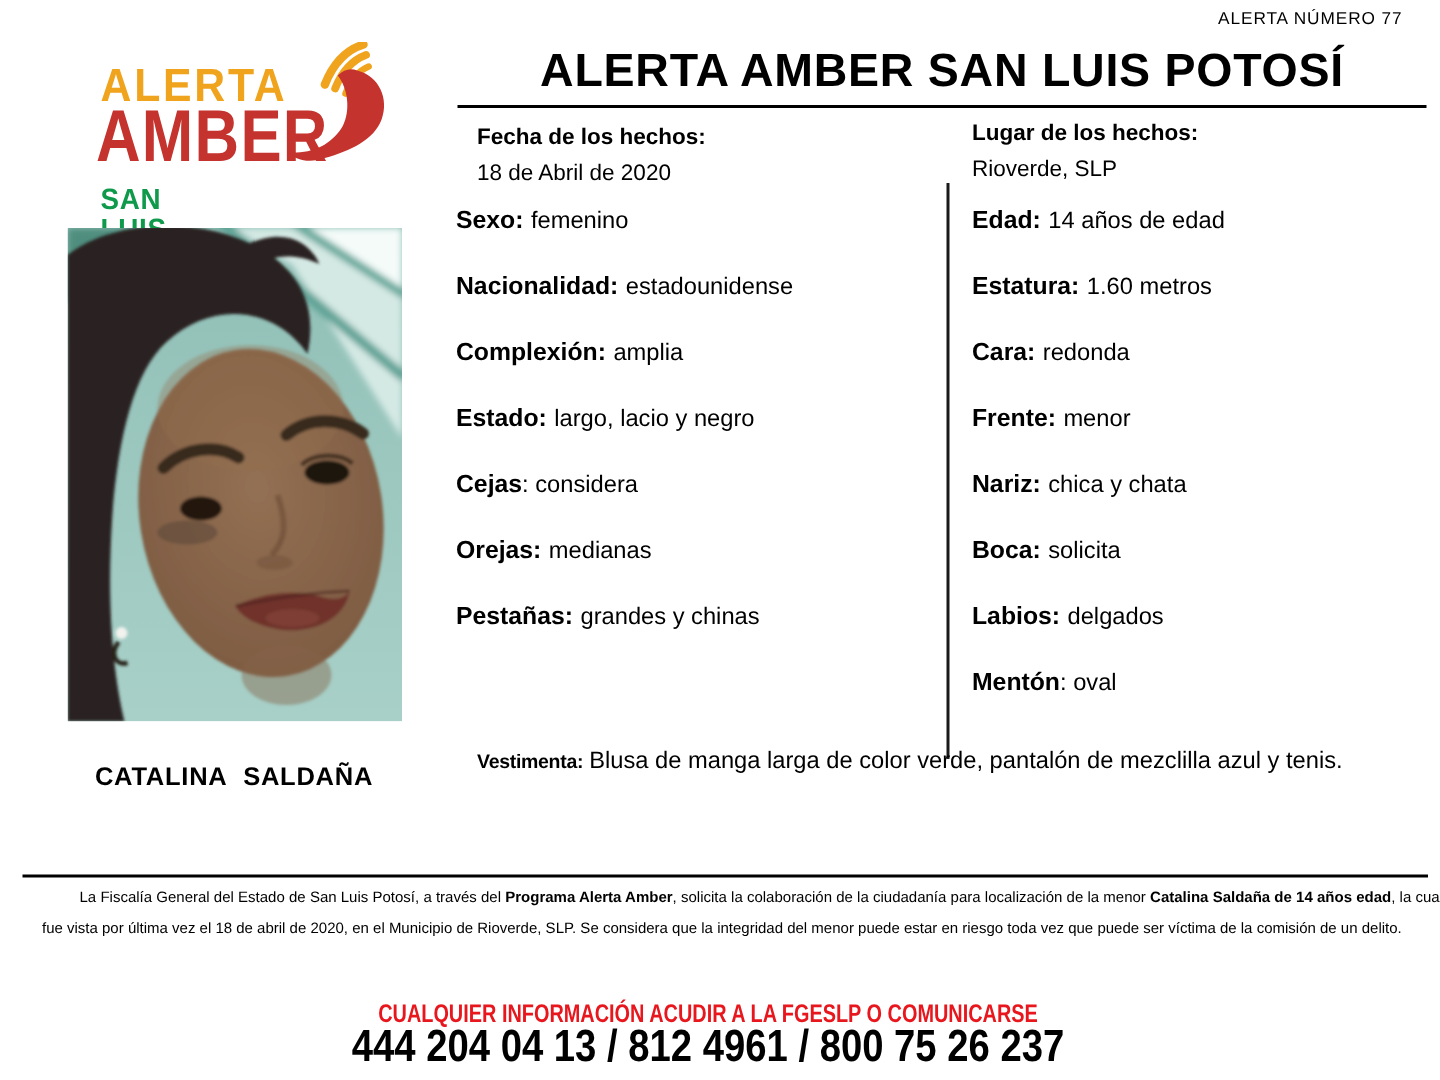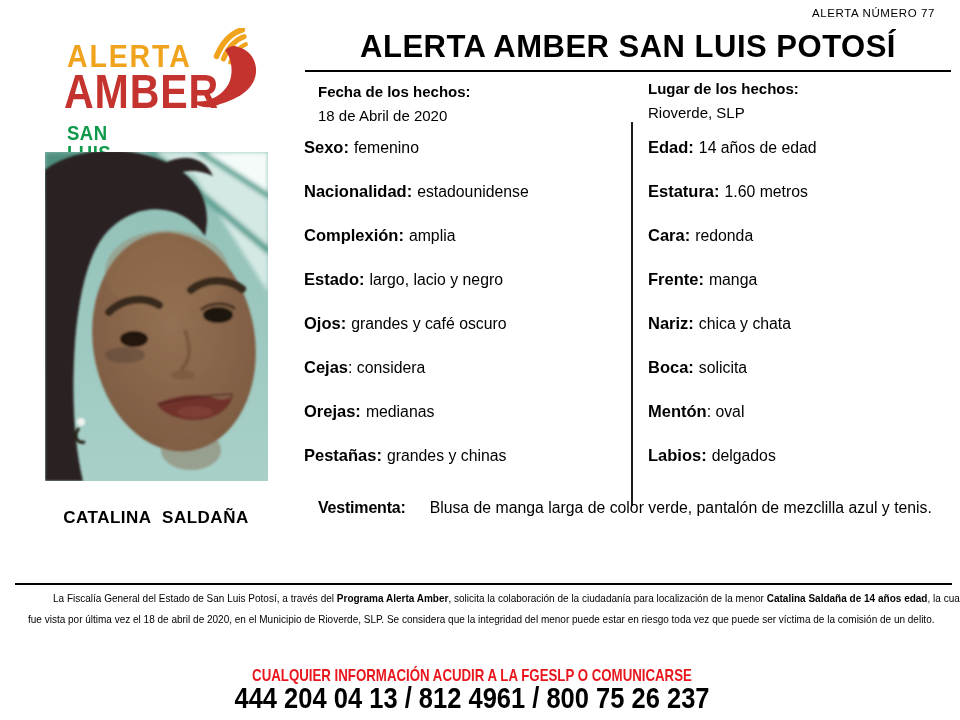--- a/index.html
+++ b/index.html
@@ -38,21 +38,21 @@
   .divider-v{position:absolute;left:631px;top:122px;width:2px;height:384px;background:#1a1a1a;}
   .col{position:absolute;top:138px;}
   .col-left{left:304px;width:300px;}
   .col-right{left:648px;width:300px;}
   .row{height:44px;white-space:nowrap;}
   .lbl{font-weight:bold;font-size:16.5px;margin-right:5px;}
   .lbl.fused{margin-right:0;}
   .val{font-size:15.8px;}
 
   .vestimenta{position:absolute;left:318px;top:496px;width:636px;line-height:23px;}
-  .v-lbl{font-size:16px;font-weight:bold;letter-spacing:-.2px;margin-right:24px;}
+  .v-lbl{font-size:13px;font-weight:bold;letter-spacing:-.2px;margin-right:4px;}
   .v-val{font-size:15.8px;margin-top:46px;}
 
   
   .rule-bottom{position:absolute;left:15px;top:583px;width:937px;height:2px;background:#000;}
   .legal{position:absolute;left:28px;top:588px;width:934px;margin:0;
          font-size:10px;line-height:21.4px;text-align:justify;text-indent:25px;}
   .cta{position:absolute;left:0;top:666px;width:944px;text-align:center;
        font-size:17px;font-weight:bold;white-space:nowrap;
        transform:scaleX(.78);transform-origin:center top;}
   .phones{position:absolute;left:0;top:681px;width:944px;text-align:center;
@@ -140,35 +140,34 @@
   </div>
   <div class="photo-caption">CATALINA&nbsp; SALDAÑA</div>
 
   <div class="divider-v"></div>
 
   <div class="col col-left">
     <div class="row"><span class="lbl">Sexo:</span><span class="val">femenino</span></div>
     <div class="row"><span class="lbl">Nacionalidad:</span><span class="val">estadounidense</span></div>
     <div class="row"><span class="lbl">Complexión:</span><span class="val">amplia</span></div>
     <div class="row"><span class="lbl">Estado:</span><span class="val">largo, lacio y negro</span></div>
-    <div class="row"><span class="lbl">Ojos:</span><span class="val">grandes y café oscuro</span></div>
     <div class="row"><span class="lbl fused">Cejas</span><span class="val">: considera</span></div>
     <div class="row"><span class="lbl">Orejas:</span><span class="val">medianas</span></div>
     <div class="row"><span class="lbl">Pestañas:</span><span class="val">grandes y chinas</span></div>
   </div>
 
   <div class="col col-right">
     <div class="row"><span class="lbl">Edad:</span><span class="val">14 años de edad</span></div>
     <div class="row"><span class="lbl">Estatura:</span><span class="val">1.60 metros</span></div>
     <div class="row"><span class="lbl">Cara:</span><span class="val">redonda</span></div>
-    <div class="row"><span class="lbl">Frente:</span><span class="val">manga</span></div>
+    <div class="row"><span class="lbl">Frente:</span><span class="val">menor</span></div>
     <div class="row"><span class="lbl">Nariz:</span><span class="val">chica y chata</span></div>
     <div class="row"><span class="lbl">Boca:</span><span class="val">solicita</span></div>
+    <div class="row"><span class="lbl">Labios:</span><span class="val">delgados</span></div>
     <div class="row"><span class="lbl fused">Mentón</span><span class="val">: oval</span></div>
-    <div class="row"><span class="lbl">Labios:</span><span class="val">delgados</span></div>
   </div>
 
   <div class="vestimenta">
     <span class="v-lbl">Vestimenta:</span><span class="v-val">Blusa de manga larga de color verde, pantalón de mezclilla azul y tenis.</span>
   </div>
 
   <div class="rule-bottom"></div>
   <p class="legal"><span>La Fiscalía General del Estado de San Luis Potosí, a través del </span><span style="font-weight: bold;">Programa Alerta Amber</span><span>, solicita la colaboración de la ciudadanía para localización de la menor </span><span style="font-weight: bold;">Catalina Saldaña de 14 años edad</span><span>, la cual fue vista por última vez el 18 de abril de 2020, en el Municipio de Rioverde, SLP. Se considera que la integridad del menor puede estar en riesgo toda vez que puede ser víctima de la comisión de un delito.</span></p>
   <div class="cta" style="color: rgb(232, 23, 29);">CUALQUIER INFORMACIÓN ACUDIR A LA FGESLP O COMUNICARSE</div>
   <div class="phones">444 204 04 13 / 812 4961 / 800 75 26 237</div>

